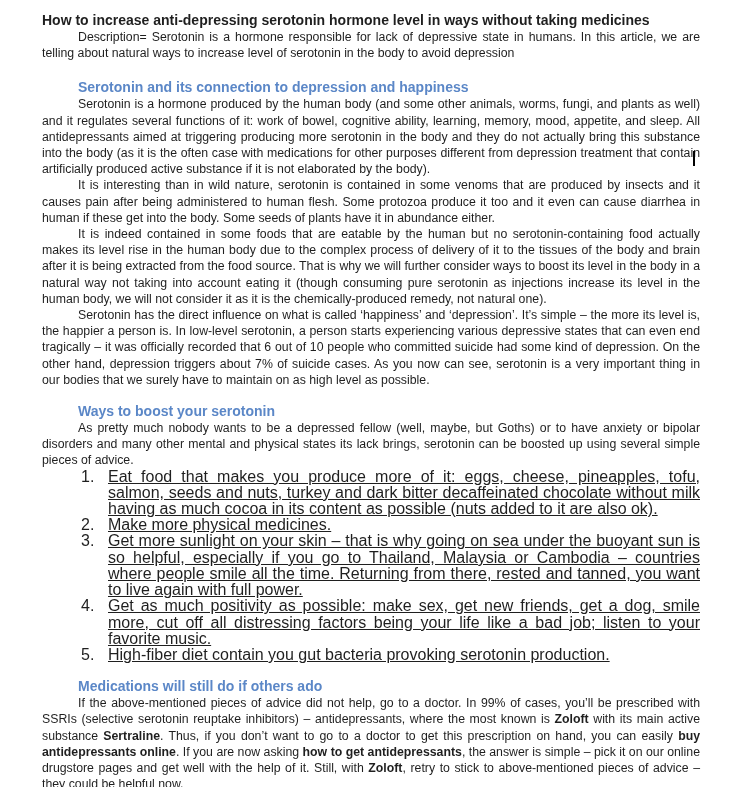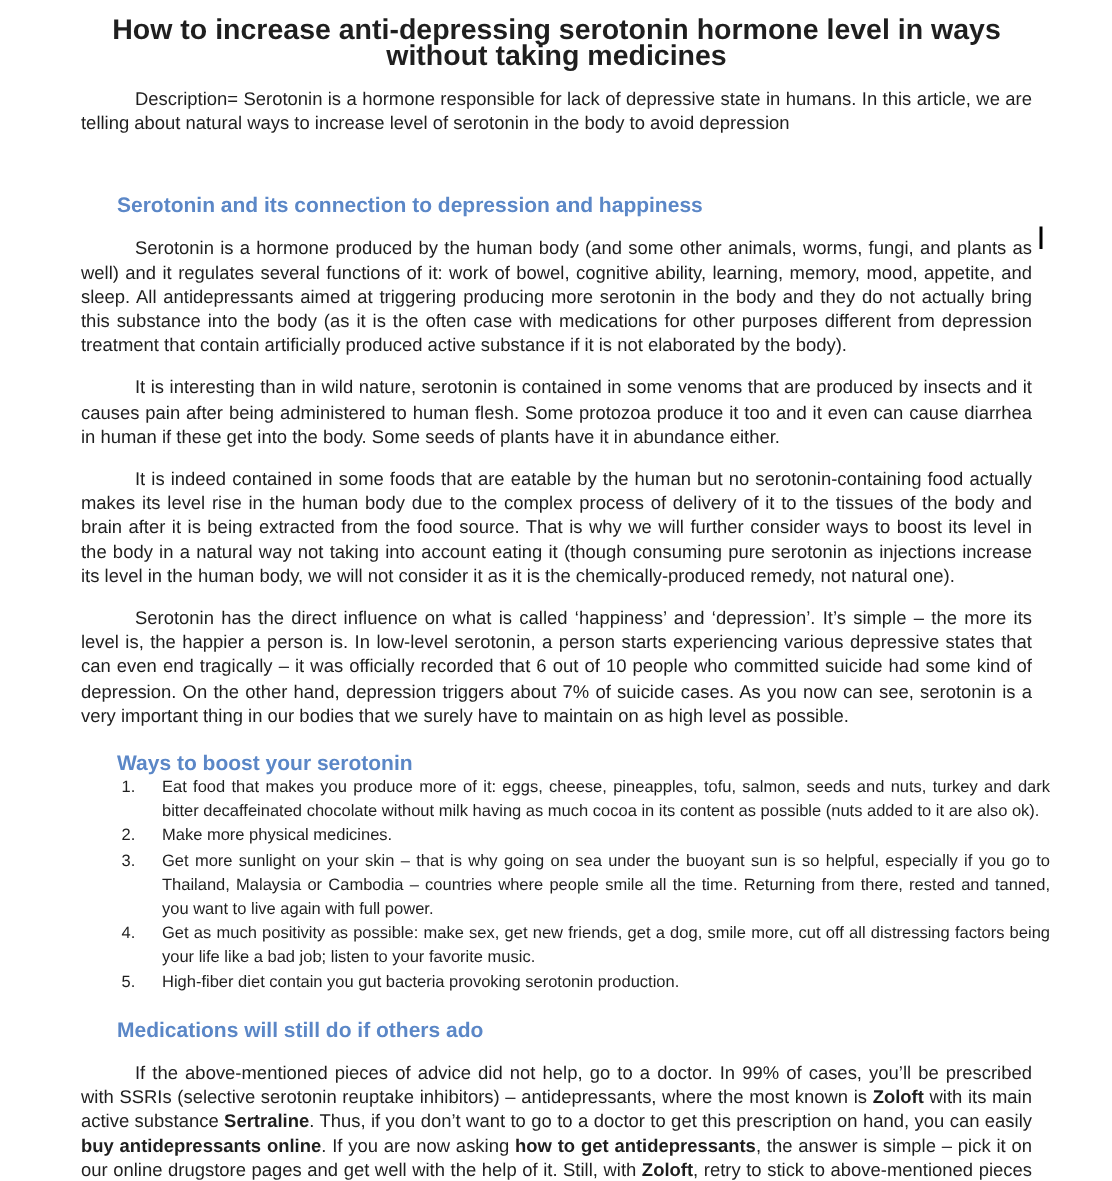--- a/index.html
+++ b/index.html
@@ -15,57 +15,57 @@
     color: var(--text-color, #1f1f1f);
   }
   .page {
     position: relative;
     width: 658px;
     padding: 12px 41px 0 42px;
     box-sizing: content-box;
   }
   h1.doc-title {
     margin: 0;
-    font-size: 19px;
+    font-size: 14px;
     line-height: 17px;
     font-weight: bold;
-    text-align: center;
     color: var(--text-color, #1f1f1f);
   }
   p.body-para {
-    margin: 12px;
+    margin: 0;
     font-size: 12.3px;
     line-height: 16.2px;
     text-align: justify;
     text-indent: 36px;
   }
   h2.section-heading {
     margin: 15px 0 0 0;
     padding-left: 36px;
     font-size: 14px;
     line-height: 17px;
     font-weight: bold;
     color: var(--heading-color, #5b87c7);
   }
   h2.first-heading {
-    margin-top: 38px;
+    margin-top: 18px;
   }
   ol.advice-list {
     list-style: none;
     margin: 0;
     padding: 0;
     counter-reset: advice;
   }
   ol.advice-list li {
     counter-increment: advice;
     position: relative;
     padding-left: 66px;
-    font-size: 11px;
+    font-size: 16px;
     line-height: 16.2px;
     text-align: justify;
+    text-decoration: underline;
   }
   ol.advice-list li::before {
     content: counter(advice) ".";
     position: absolute;
     left: 39px;
     top: 0;
   }
   .caret {
     position: absolute;
     left: 693px;
@@ -89,20 +89,21 @@
   <p class="body-para">Serotonin is a hormone produced by the human body (and some other animals, worms, fungi, and plants as well) and it regulates several functions of it: work of bowel, cognitive ability, learning, memory, mood, appetite, and sleep. All antidepressants aimed at triggering producing more serotonin in the body and they do not actually bring this substance into the body (as it is the often case with medications for other purposes different from depression treatment that contain artificially produced active substance if it is not elaborated by the body).</p>
 
   <p class="body-para">It is interesting than in wild nature, serotonin is contained in some venoms that are produced by insects and it causes pain after being administered to human flesh. Some protozoa produce it too and it even can cause diarrhea in human if these get into the body. Some seeds of plants have it in abundance either.</p>
 
   <p class="body-para">It is indeed contained in some foods that are eatable by the human but no serotonin-containing food actually makes its level rise in the human body due to the complex process of delivery of it to the tissues of the body and brain after it is being extracted from the food source. That is why we will further consider ways to boost its level in the body in a natural way not taking into account eating it (though consuming pure serotonin as injections increase its level in the human body, we will not consider it as it is the chemically-produced remedy, not natural one).</p>
 
   <p class="body-para">Serotonin has the direct influence on what is called ‘happiness’ and ‘depression’. It’s simple – the more its level is, the happier a person is. In low-level serotonin, a person starts experiencing various depressive states that can even end tragically – it was officially recorded that 6 out of 10 people who committed suicide had some kind of depression. On the other hand, depression triggers about 7% of suicide cases. As you now can see, serotonin is a very important thing in our bodies that we surely have to maintain on as high level as possible.</p>
 
   <h2 class="section-heading">Ways to boost your serotonin</h2>
 
+  <p class="body-para">As pretty much nobody wants to be a depressed fellow (well, maybe, but Goths) or to have anxiety or bipolar disorders and many other mental and physical states its lack brings, serotonin can be boosted up using several simple pieces of advice.</p>
 
   <ol class="advice-list">
     <li>Eat food that makes you produce more of it: eggs, cheese, pineapples, tofu, salmon, seeds and nuts, turkey and dark bitter decaffeinated chocolate without milk having as much cocoa in its content as possible (nuts added to it are also ok).</li>
     <li>Make more physical medicines.</li>
     <li>Get more sunlight on your skin – that is why going on sea under the buoyant sun is so helpful, especially if you go to Thailand, Malaysia or Cambodia – countries where people smile all the time. Returning from there, rested and tanned, you want to live again with full power.</li>
     <li>Get as much positivity as possible: make sex, get new friends, get a dog, smile more, cut off all distressing factors being your life like a bad job; listen to your favorite music.</li>
     <li>High-fiber diet contain you gut bacteria provoking serotonin production.</li>
   </ol>
 
   <h2 class="section-heading">Medications will still do if others ado</h2>

